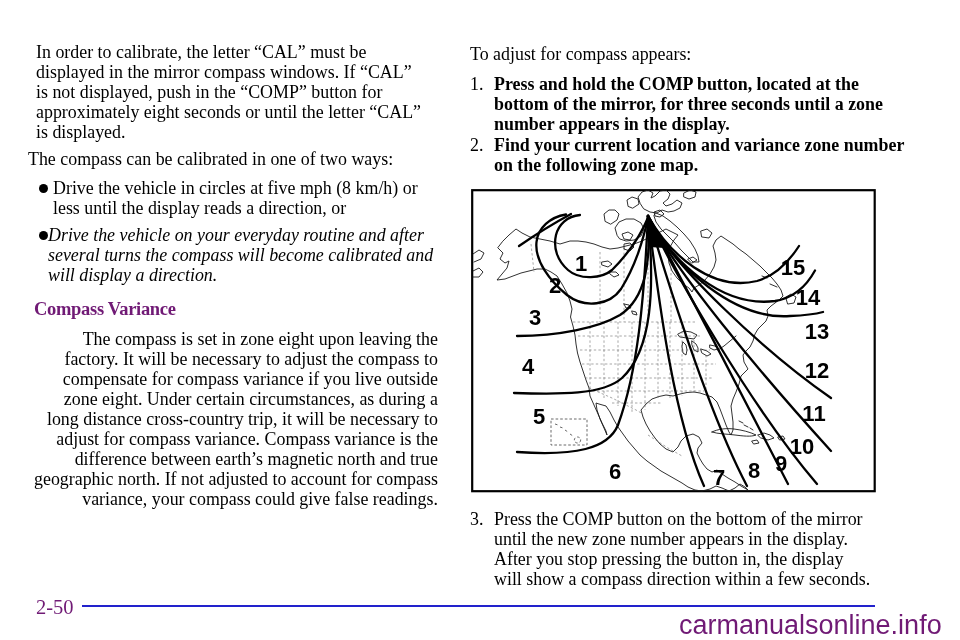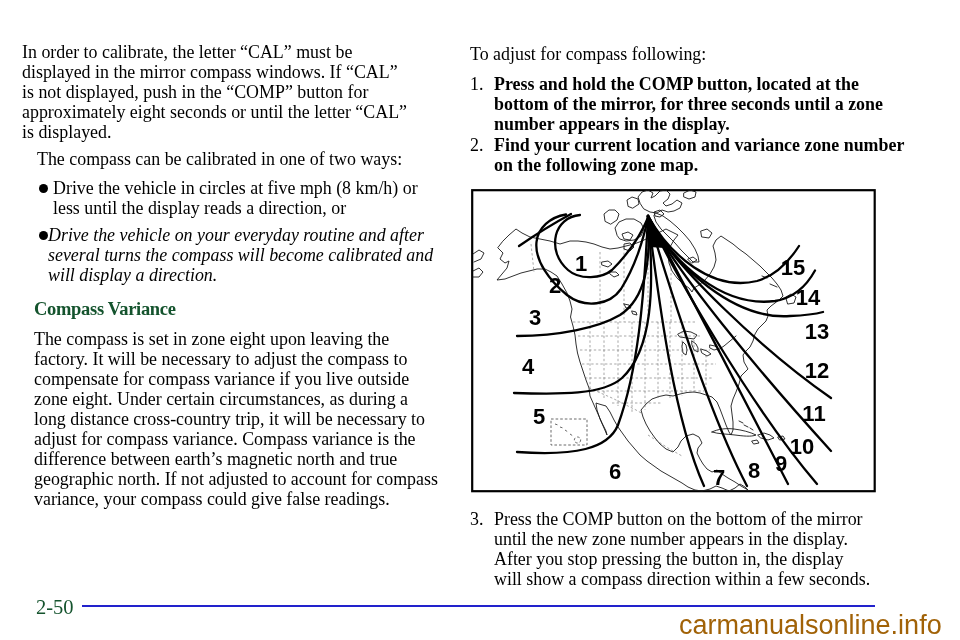--- a/index.html
+++ b/index.html
@@ -1,54 +1,54 @@
 <!DOCTYPE html>
 <html><head>
 <meta charset="utf-8">
 <style>
   html,body{margin:0;padding:0;}
   body{width:960px;height:640px;position:relative;background:#ffffff;overflow:hidden;
        font-family:"Liberation Serif", serif;color:#000;}
   .t{position:absolute;font-size:17.9px;line-height:20px;white-space:nowrap;}
-  .blue{color:#14532d;}
+  .blue{color:#701a75;}
   
 </style>
 </head>
 <body>
 
-<div class="t" style="left:22px;top:42px;font-family:Liberation Serif, serif;">In order to calibrate, the letter “CAL” must be<br>
+<div class="t" style="left:36px;top:42px;font-family:Liberation Serif, serif;">In order to calibrate, the letter “CAL” must be<br>
 displayed in the mirror compass windows. If “CAL”<br>
 is not displayed, push in the “COMP” button for<br>
 approximately eight seconds or until the letter “CAL”<br>
 is displayed.</div>
 
-<div class="t" style="left:37px;top:148.5px;">The compass can be calibrated in one of two ways:</div>
+<div class="t" style="left:28px;top:148.5px;">The compass can be calibrated in one of two ways:</div>
 
 <div style="position:absolute;left:39px;top:183.5px;width:9px;height:9px;border-radius:50%;background:#000;"></div>
 <div class="t" style="left:53px;top:177.5px;">Drive the vehicle in circles at five mph (8 km/h) or<br>
 less until the display reads a direction, or</div>
 
 <div style="position:absolute;left:39px;top:231px;width:9px;height:9px;border-radius:50%;background:#000;"></div>
 <div class="t" style="left:48px;top:225px;font-style:italic;">Drive the vehicle on your everyday routine and after<br>
 several turns the compass will become calibrated and<br>
 will display a direction.</div>
 
 <div class="t blue" style="left:34px;top:298.5px;font-weight:bold;font-size:18.5px;letter-spacing:-0.3px;">Compass Variance</div>
 
-<div class="t" style="left:34px;top:328.5px;">The compass is set in zone eight upon leaving the<br>
+<div class="t" style="left:34px;top:328.5px;text-align:right;">The compass is set in zone eight upon leaving the<br>
 factory. It will be necessary to adjust the compass to<br>
 compensate for compass variance if you live outside<br>
 zone eight. Under certain circumstances, as during a<br>
 long distance cross-country trip, it will be necessary to<br>
 adjust for compass variance. Compass variance is the<br>
 difference between earth’s magnetic north and true<br>
 geographic north. If not adjusted to account for compass<br>
 variance, your compass could give false readings.</div>
 
-<div class="t" style="left:470px;top:43.5px;">To adjust for compass following:</div>
+<div class="t" style="left:470px;top:43.5px;">To adjust for compass appears:</div>
 
 <div class="t" style="left:470px;top:73.5px;">1.</div>
 <div class="t" style="left:494px;top:73.5px;font-weight:bold;">Press and hold the COMP button, located at the<br>
 bottom of the mirror, for three seconds until a zone<br>
 number appears in the display.</div>
 
 <div class="t" style="left:470px;top:135px;">2.</div>
 <div class="t" style="left:494px;top:135px;font-weight:bold;">Find your current location and variance zone number<br>
 on the following zone map.</div>
 
@@ -152,13 +152,13 @@
     <text x="817" y="378">12</text>
     <text x="817" y="339">13</text>
     <text x="808" y="305">14</text>
     <text x="793" y="275">15</text>
   </g>
 </svg>
 
 <div class="t blue" style="left:36px;top:596.5px;font-weight:normal;font-size:20.5px;">2-50</div>
 <div style="position:absolute;left:82px;top:605px;width:793px;height:2.2px;background:#2222cc;"></div>
 <div style="position:absolute;left:679px;top:610px;font-family:'Liberation Sans',sans-serif;
-     font-size:27px;color:#a16207;white-space:nowrap;">carmanualsonline.info</div>
+     font-size:27px;color:#701a75;white-space:nowrap;">carmanualsonline.info</div>
 
 </body></html>

